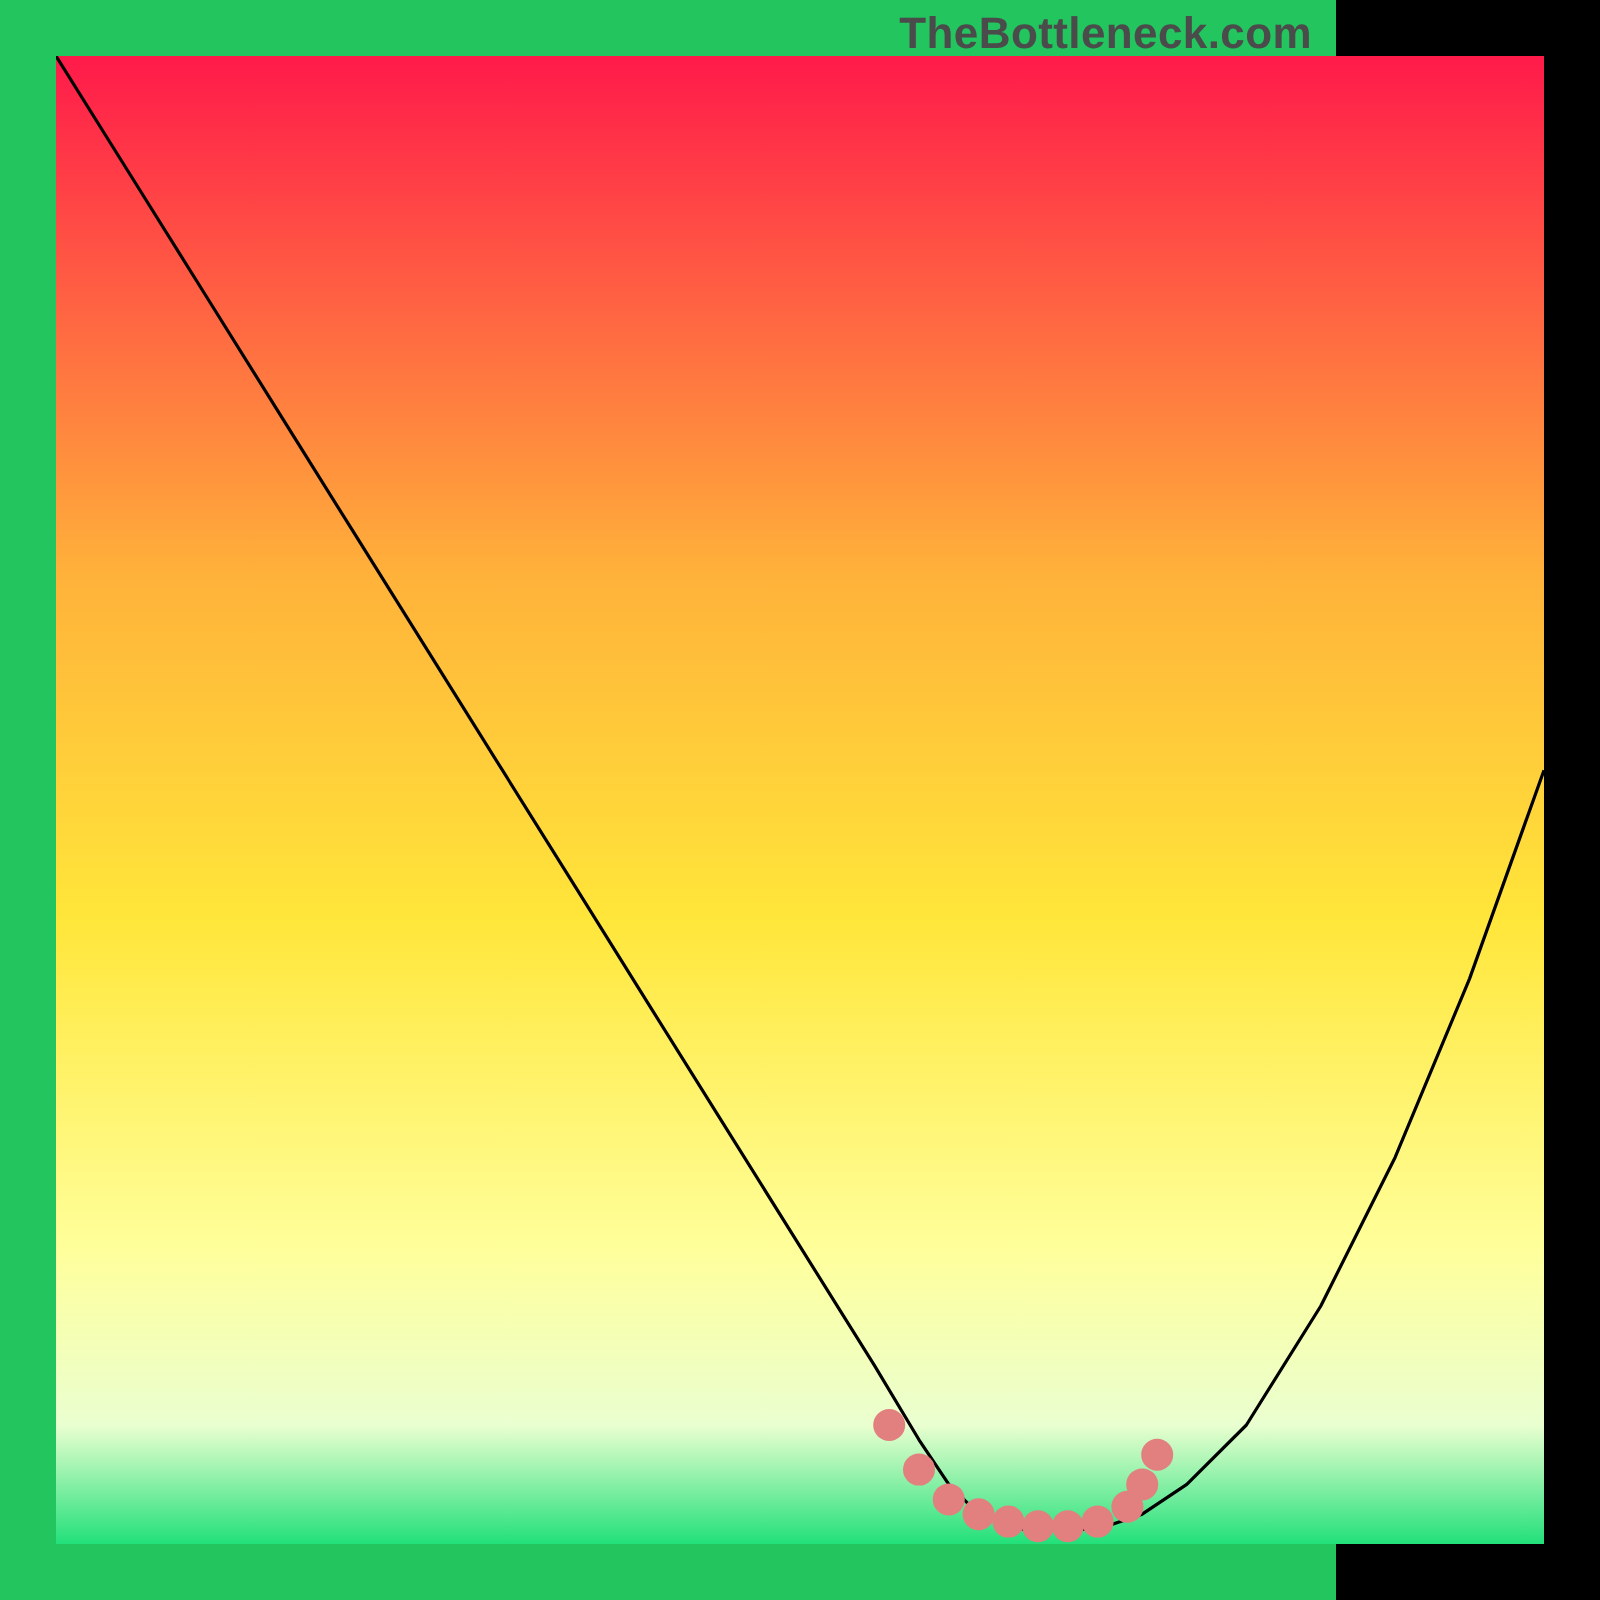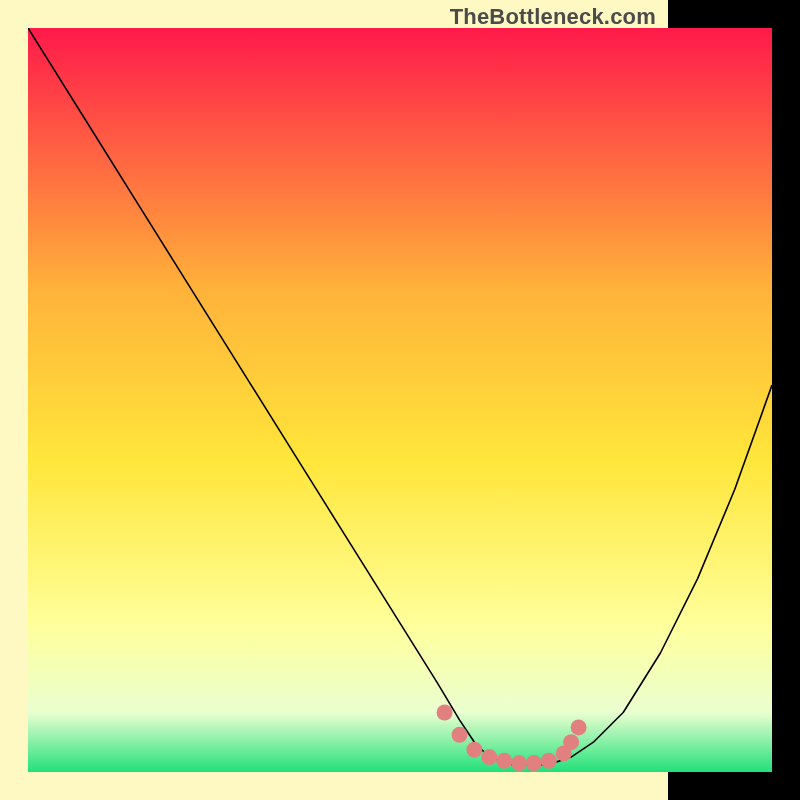--- a/index.html
+++ b/index.html
@@ -8,21 +8,21 @@
     width: 800px;
     height: 800px;
     background: #000;
     font-family: Arial, Helvetica, sans-serif;
     overflow: hidden;
   }
   .frame {
     position: relative;
     width: 668px;
     height: 800px;
-    background: #fef9c3;
+    background: #22c55e;
   }
   .watermark {
     position: absolute;
     top: 4px;
     right: 12px;
     font-size: 22px;
     font-weight: 600;
     color: #4b4b4b;
     letter-spacing: 0.2px;
     z-index: 30;

